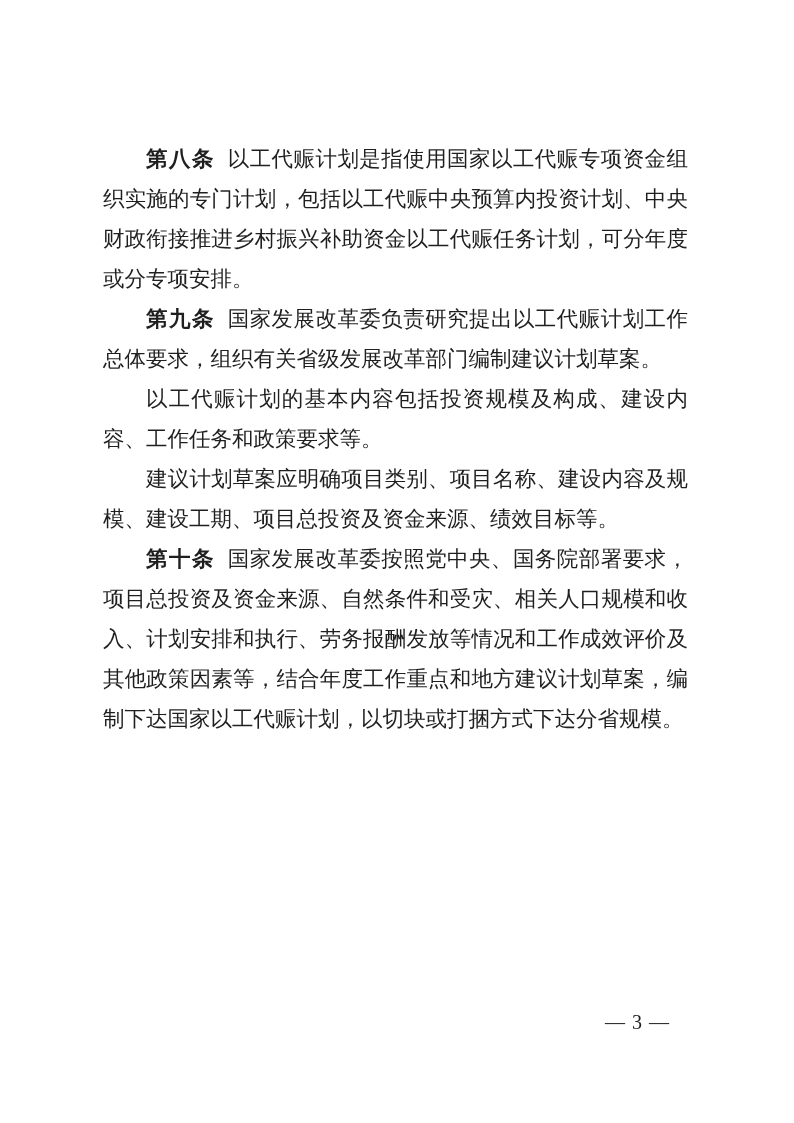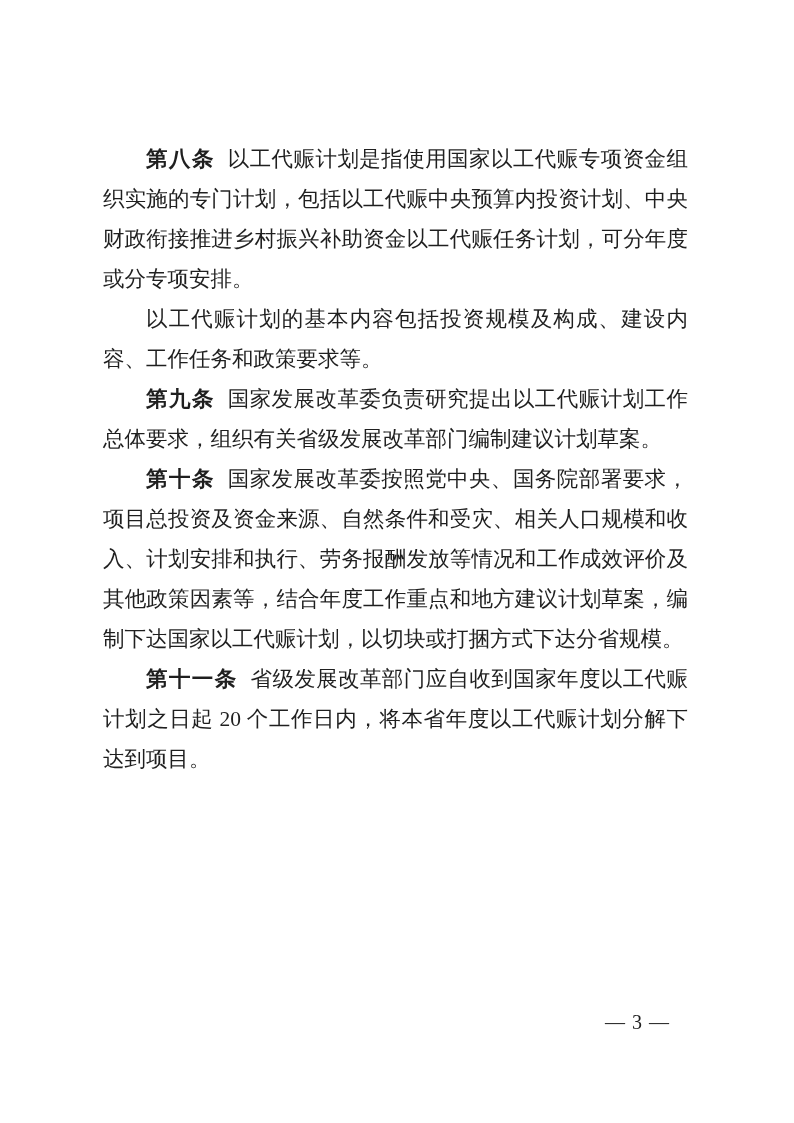--- a/index.html
+++ b/index.html
@@ -53,25 +53,25 @@
     white-space: nowrap;
   }
 </style>
 </head>
 <body>
 
 <div class="page">
   <main class="text-block" id="text-block">
   <p class="para"><b class="article-heading">第八条</b><span class="para-text">以工代赈计划是指使用国家以工代赈专项资金组织实施的专门计划，包括以工代赈中央预算内投资计划、中央财政衔接推进乡村振兴补助资金以工代赈任务计划，可分年度或分专项安排。</span></p>
 
+  <p class="para"><b class="article-heading">第九条</b><span class="para-text">国家发展改革委负责研究提出以工代赈计划工作总体要求，组织有关省级发展改革部门编制建议计划草案。</span></p>
+
   <p class="para"><span class="para-text">以工代赈计划的基本内容包括投资规模及构成、建设内容、工作任务和政策要求等。</span></p>
 
-  <p class="para"><b class="article-heading">第九条</b><span class="para-text">国家发展改革委负责研究提出以工代赈计划工作总体要求，组织有关省级发展改革部门编制建议计划草案。</span></p>
 
-
+  <p class="para"><span class="para-text">建议计划草案应明确项目类别、项目名称、建设内容及规模、建设工期、项目总投资及资金来源、绩效目标等。</span></p>
 
   <p class="para"><b class="article-heading">第十条</b><span class="para-text">国家发展改革委按照党中央、国务院部署要求，项目总投资及资金来源、自然条件和受灾、相关人口规模和收入、计划安排和执行、劳务报酬发放等情况和工作成效评价及其他政策因素等，结合年度工作重点和地方建议计划草案，编制下达国家以工代赈计划，以切块或打捆方式下达分省规模。</span></p>
 
-  <p class="para"><b class="article-heading">第十一条</b><span class="para-text">省级发展改革部门应自收到国家年度以工代赈计划之日起 20 个工作日内，将本省年度以工代赈计划分解下达到项目。</span></p>
 
 </main>
   <div class="page-number">— 3 —</div>
 </div>
 
 </body></html>

